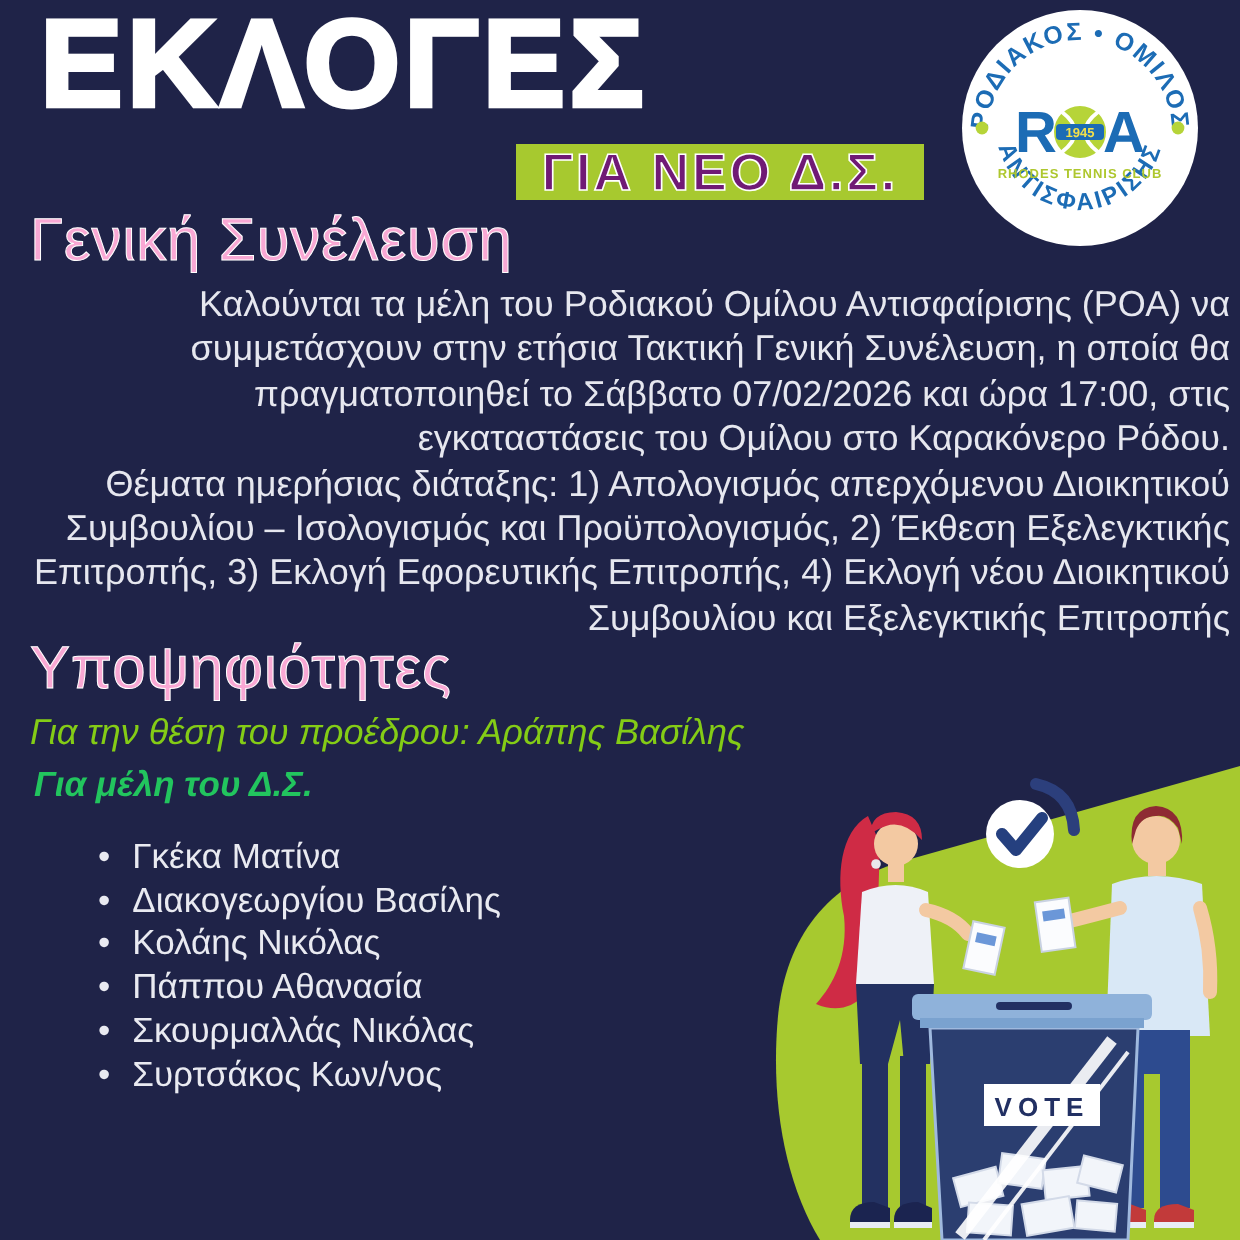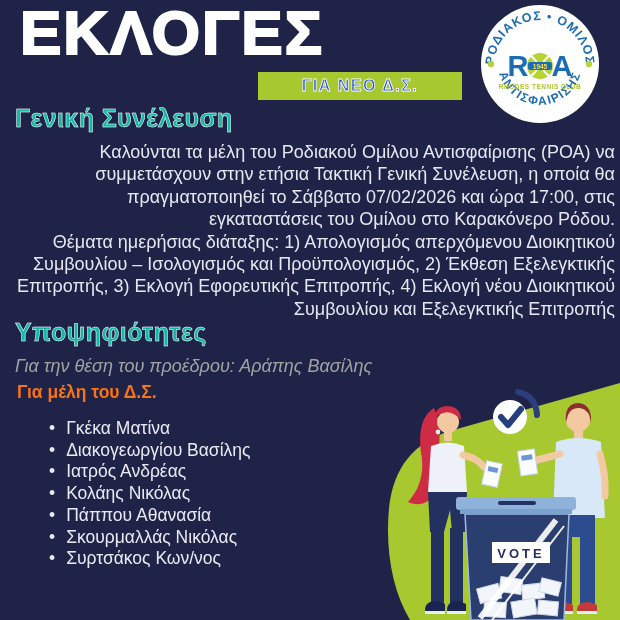--- a/index.html
+++ b/index.html
@@ -13,34 +13,34 @@
   .title{
     left:20px;top:-4px;
     font-size:62px;font-weight:bold;letter-spacing:2px;
     color:#fff;-webkit-text-stroke:2.2px #fff;
     line-height:74px;white-space:nowrap;
   }
   .badge{
     left:258px;top:72px;width:204px;height:28px;
     background:var(--accent,#a7c92f);
     display:flex;align-items:center;justify-content:center;
-    color:#1d4ed8;font-weight:bold;font-size:16px;letter-spacing:1.5px;
+    color:#701a75;font-weight:bold;font-size:26px;letter-spacing:1.5px;
     -webkit-text-stroke:0.8px #fff;white-space:nowrap;
   }
   .logo{left:478px;top:2px;width:124px;height:124px;}
   .h2{
-    color:#14b8a6;font-weight:bold;font-size:25px;letter-spacing:0.4px;
+    color:#f9a8d4;font-weight:normal;font-size:30px;letter-spacing:0.4px;
     -webkit-text-stroke:0.5px #fff;white-space:nowrap;
   }
   .h-assembly{left:15px;top:104px;}
   .h-candidacies{left:15px;top:318px;}
   .para-block{left:15px;top:141px;width:600px;color:#e6e7ef;font-size:18px;line-height:22.4px;}
   .para-block p{margin:0;text-align:right;}
-  .president{left:15px;top:356px;color:#a3a3a3;font-size:18px;font-style:italic;white-space:nowrap;}
-  .members-head{left:17px;top:382px;color:#f97316;font-size:17.5px;font-weight:bold;white-space:nowrap;}
+  .president{left:15px;top:356px;color:#84cc16;font-size:18px;font-style:italic;white-space:nowrap;}
+  .members-head{left:17px;top:382px;color:#22c55e;font-size:17.5px;font-weight:bold;font-style:italic;white-space:nowrap;}
   ul.members{left:33px;top:402px;margin:16px;padding:0;list-style:none;}
   ul.members li{
     color:#e9eaf1;font-size:17.5px;line-height:21.7px;white-space:nowrap;
   }
   ul.members li::before{content:"•";margin-right:11px;}
   .illustration{left:380px;top:370px;width:240px;height:250px;}
   svg text{font-family:"Liberation Sans",sans-serif;}
 </style>
 </head>
 <body style="--accent: #a7c92f; --bg: #1f2348;">
@@ -87,21 +87,20 @@
 <div class="abs president">Για την θέση του προέδρου: Αράπης Βασίλης</div>
 
 <div class="abs members-head">Για μέλη του Δ.Σ.</div>
 
 <ul class="abs members">
 
     <li>Γκέκα Ματίνα</li>
 
     <li>Διακογεωργίου Βασίλης</li>
 
-    <li>Ιατρός Ανδρέας</li>
 
     <li>Κολάης Νικόλας</li>
 
 
 
     <li>Πάππου Αθανασία</li>
 
     <li>Σκουρμαλλάς Νικόλας</li>
 
     <li>Συρτσάκος Κων/νος</li>

